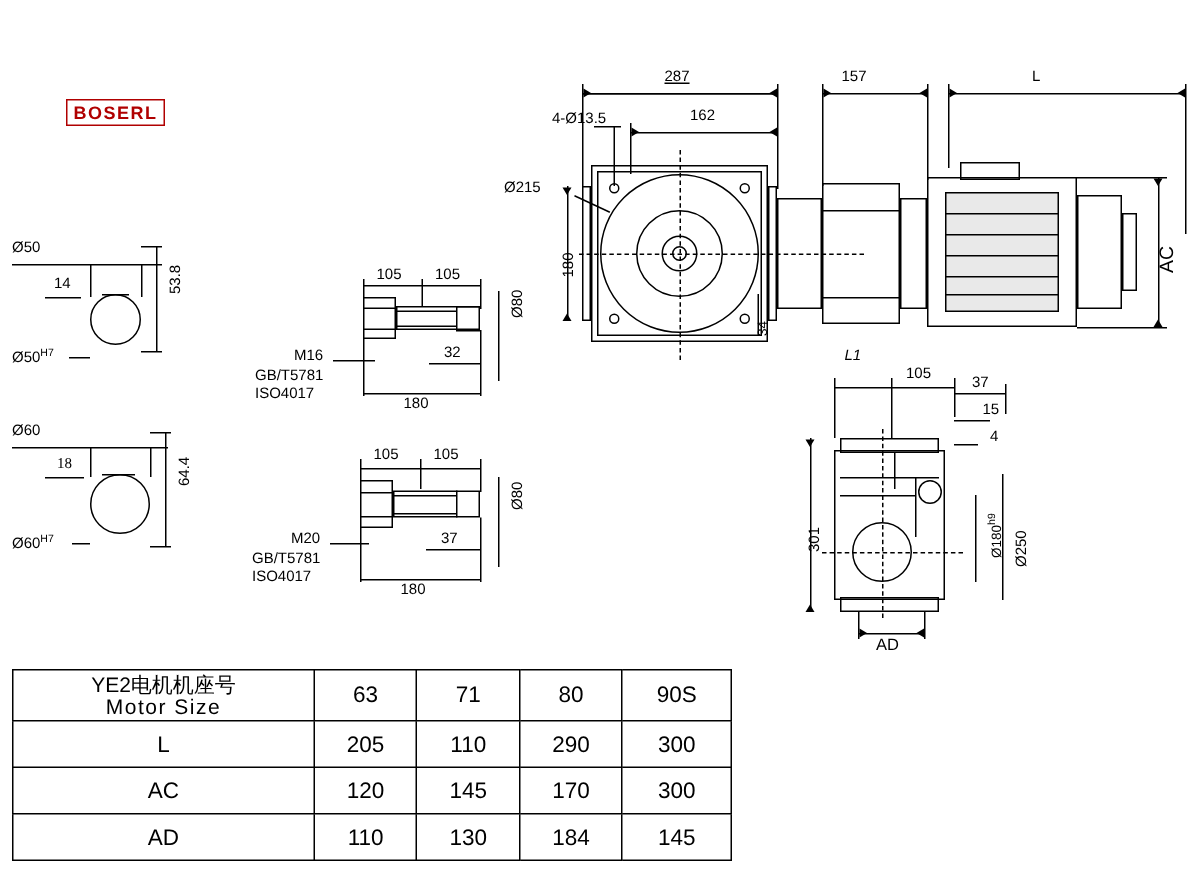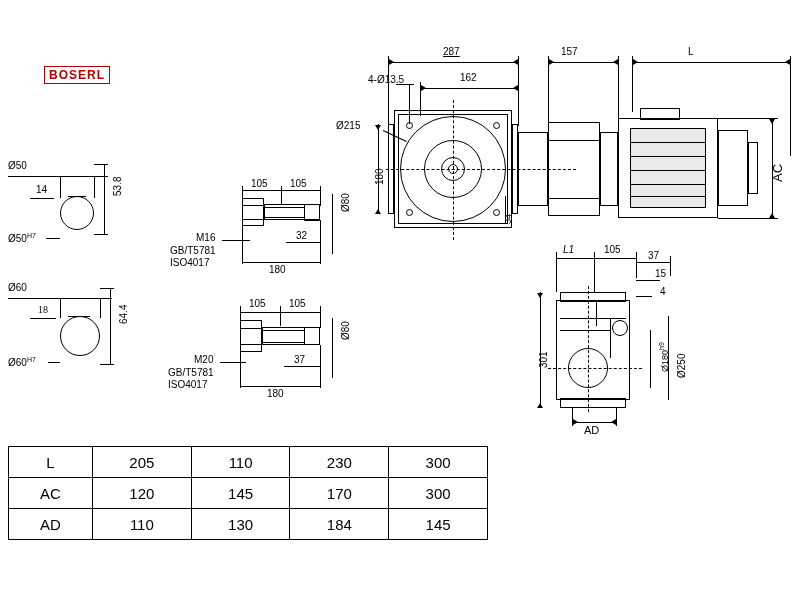--- a/index.html
+++ b/index.html
@@ -304,44 +304,54 @@
     <div class="ln hl" style="left:572px;top:422px;width:44px;"></div>
     <div class="arw arw-r" style="left:573px;top:419px;"></div>
     <div class="arw arw-l" style="left:611px;top:419px;"></div>
     <div class="ln vl" style="left:572px;top:408px;height:18px;"></div>
     <div class="ln vl" style="left:616px;top:408px;height:18px;"></div>
     <div class="lbl" style="left:584px;top:424px;font-size:11px;">AD</div>
 
     <div class="ln hl" style="left:556px;top:258px;width:38px;"></div>
     <div class="ln vl" style="left:556px;top:252px;height:40px;"></div>
     <div class="ln vl" style="left:594px;top:252px;height:40px;"></div>
-    <div class="lbl" style="left:563px;top:244px;font-style:italic;">L1</div>
+    <div class="lbl" style="left:563px;top:232px;font-style:italic;">L1</div>
 
     <div class="ln hl" style="left:594px;top:258px;width:42px;"></div>
     <div class="ln vl" style="left:636px;top:252px;height:26px;"></div>
     <div class="lbl" style="left:604px;top:244px;">105</div>
 
     <div class="ln hl" style="left:636px;top:262px;width:34px;"></div>
     <div class="ln vl" style="left:670px;top:256px;height:20px;"></div>
     <div class="lbl" style="left:648px;top:250px;">37</div>
 
     <div class="ln hl" style="left:636px;top:280px;width:24px;"></div>
     <div class="lbl" style="left:655px;top:268px;">15</div>
 
     <div class="ln hl" style="left:636px;top:296px;width:16px;"></div>
     <div class="lbl" style="left:660px;top:286px;">4</div>
   </div>
 
   <table class="spec">
     <tbody>
+      <tr>
+        <td class="head" rowspan="1">
+          <span class="cn">YE2电机机座号</span>
+          <span class="en">Motor Size</span>
+        </td>
+        <td>63</td>
+        <td>71</td>
+        <td>80</td>
+        <td>90S</td>
+      </tr>
       <tr>
         <td class="rowlabel">L</td>
         <td>205</td>
         <td>110</td>
-        <td>230</td>
+        <td>290</td>
         <td>300</td>
       </tr>
       <tr>
         <td class="rowlabel">AC</td>
         <td>120</td>
         <td>145</td>
         <td>170</td>
         <td>300</td>
       </tr>
       <tr>

